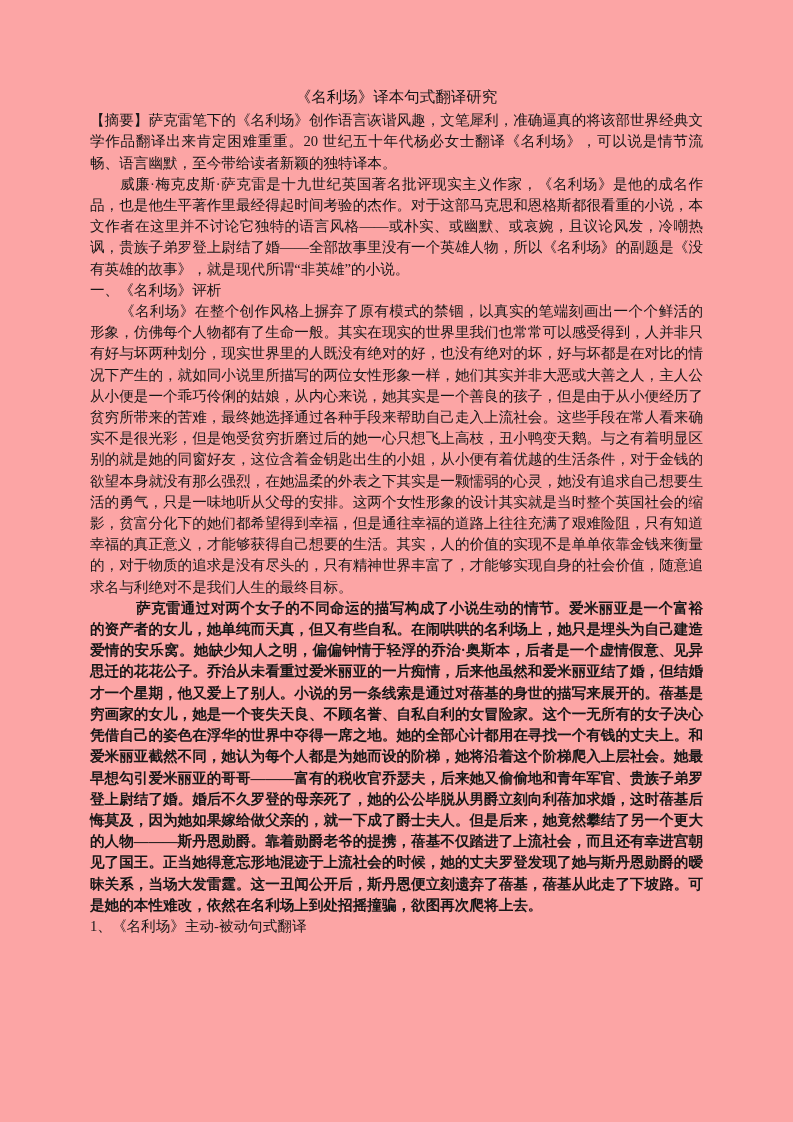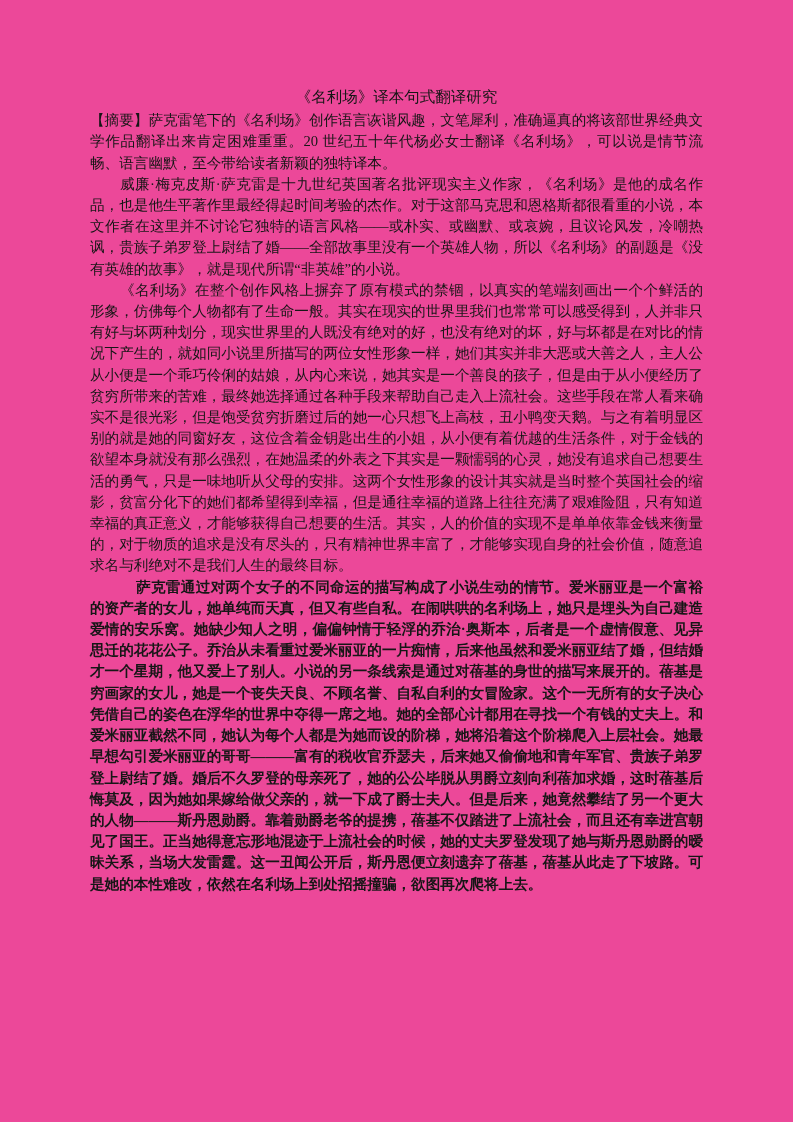--- a/index.html
+++ b/index.html
@@ -4,21 +4,21 @@
 <style>
   html, body {
     margin: 0;
     padding: 0;
     background: #ffffff;
   }
   .page {
     position: relative;
     width: 793px;
     height: 1122px;
-    background: #ec4899;
+    background: #fca5a5;
     box-sizing: border-box;
     padding: 86px 90px 0 90px;
     color: #161616;
     font-family: "Liberation Serif", "DejaVu Serif", serif;
     font-size: 14.6px;
     line-height: 21.2px;
     overflow: hidden;
   }
   .doc p {
     margin: 0;
@@ -41,20 +41,22 @@
 
 <div class="page">
   <div class="doc">
     <p class="title">《名利场》译本句式翻译研究</p>
 
     <p class="plain">【摘要】萨克雷笔下的《名利场》创作语言诙谐风趣，文笔犀利，准确逼真的将该部世界经典文学作品翻译出来肯定困难重重。20 世纪五十年代杨必女士翻译《名利场》，可以说是情节流畅、语言幽默，至今带给读者新颖的独特译本。</p>
 
 
     <p class="indent">威廉·梅克皮斯·萨克雷是十九世纪英国著名批评现实主义作家，《名利场》是他的成名作品，也是他生平著作里最经得起时间考验的杰作。对于这部马克思和恩格斯都很看重的小说，本文作者在这里并不讨论它独特的语言风格——或朴实、或幽默、或哀婉，且议论风发，冷嘲热讽，贵族子弟罗登上尉结了婚——全部故事里没有一个英雄人物，所以《名利场》的副题是《没有英雄的故事》，就是现代所谓“非英雄”的小说。</p>
 
+    <p class="heading">一、《名利场》评析</p>
 
     <p class="indent">《名利场》在整个创作风格上摒弃了原有模式的禁锢，以真实的笔端刻画出一个个鲜活的形象，仿佛每个人物都有了生命一般。其实在现实的世界里我们也常常可以感受得到，人并非只有好与坏两种划分，现实世界里的人既没有绝对的好，也没有绝对的坏，好与坏都是在对比的情况下产生的，就如同小说里所描写的两位女性形象一样，她们其实并非大恶或大善之人，主人公从小便是一个乖巧伶俐的姑娘，从内心来说，她其实是一个善良的孩子，但是由于从小便经历了贫穷所带来的苦难，最终她选择通过各种手段来帮助自己走入上流社会。这些手段在常人看来确实不是很光彩，但是饱受贫穷折磨过后的她一心只想飞上高枝，丑小鸭变天鹅。与之有着明显区别的就是她的同窗好友，这位含着金钥匙出生的小姐，从小便有着优越的生活条件，对于金钱的欲望本身就没有那么强烈，在她温柔的外表之下其实是一颗懦弱的心灵，她没有追求自己想要生活的勇气，只是一味地听从父母的安排。这两个女性形象的设计其实就是当时整个英国社会的缩影，贫富分化下的她们都希望得到幸福，但是通往幸福的道路上往往充满了艰难险阻，只有知道幸福的真正意义，才能够获得自己想要的生活。其实，人的价值的实现不是单单依靠金钱来衡量的，对于物质的追求是没有尽头的，只有精神世界丰富了，才能够实现自身的社会价值，随意追求名与利绝对不是我们人生的最终目标。</p>
 
     <p class="indent-wide">萨克雷通过对两个女子的不同命运的描写构成了小说生动的情节。爱米丽亚是一个富裕的资产者的女儿，她单纯而天真，但又有些自私。在闹哄哄的名利场上，她只是埋头为自己建造爱情的安乐窝。她缺少知人之明，偏偏钟情于轻浮的乔治·奥斯本，后者是一个虚情假意、见异思迁的花花公子。乔治从未看重过爱米丽亚的一片痴情，后来他虽然和爱米丽亚结了婚，但结婚才一个星期，他又爱上了别人。小说的另一条线索是通过对蓓基的身世的描写来展开的。蓓基是穷画家的女儿，她是一个丧失天良、不顾名誉、自私自利的女冒险家。这个一无所有的女子决心凭借自己的姿色在浮华的世界中夺得一席之地。她的全部心计都用在寻找一个有钱的丈夫上。和爱米丽亚截然不同，她认为每个人都是为她而设的阶梯，她将沿着这个阶梯爬入上层社会。她最早想勾引爱米丽亚的哥哥———富有的税收官乔瑟夫，后来她又偷偷地和青年军官、贵族子弟罗登上尉结了婚。婚后不久罗登的母亲死了，她的公公毕脱从男爵立刻向利蓓加求婚，这时蓓基后悔莫及，因为她如果嫁给做父亲的，就一下成了爵士夫人。但是后来，她竟然攀结了另一个更大的人物———斯丹恩勋爵。靠着勋爵老爷的提携，蓓基不仅踏进了上流社会，而且还有幸进宫朝见了国王。正当她得意忘形地混迹于上流社会的时候，她的丈夫罗登发现了她与斯丹恩勋爵的暧昧关系，当场大发雷霆。这一丑闻公开后，斯丹恩便立刻遗弃了蓓基，蓓基从此走了下坡路。可是她的本性难改，依然在名利场上到处招摇撞骗，欲图再次爬将上去。</p>
 
 
+    <p class="heading">1、《名利场》主动-被动句式翻译</p>
   </div>
 </div>
 
 </body></html>

